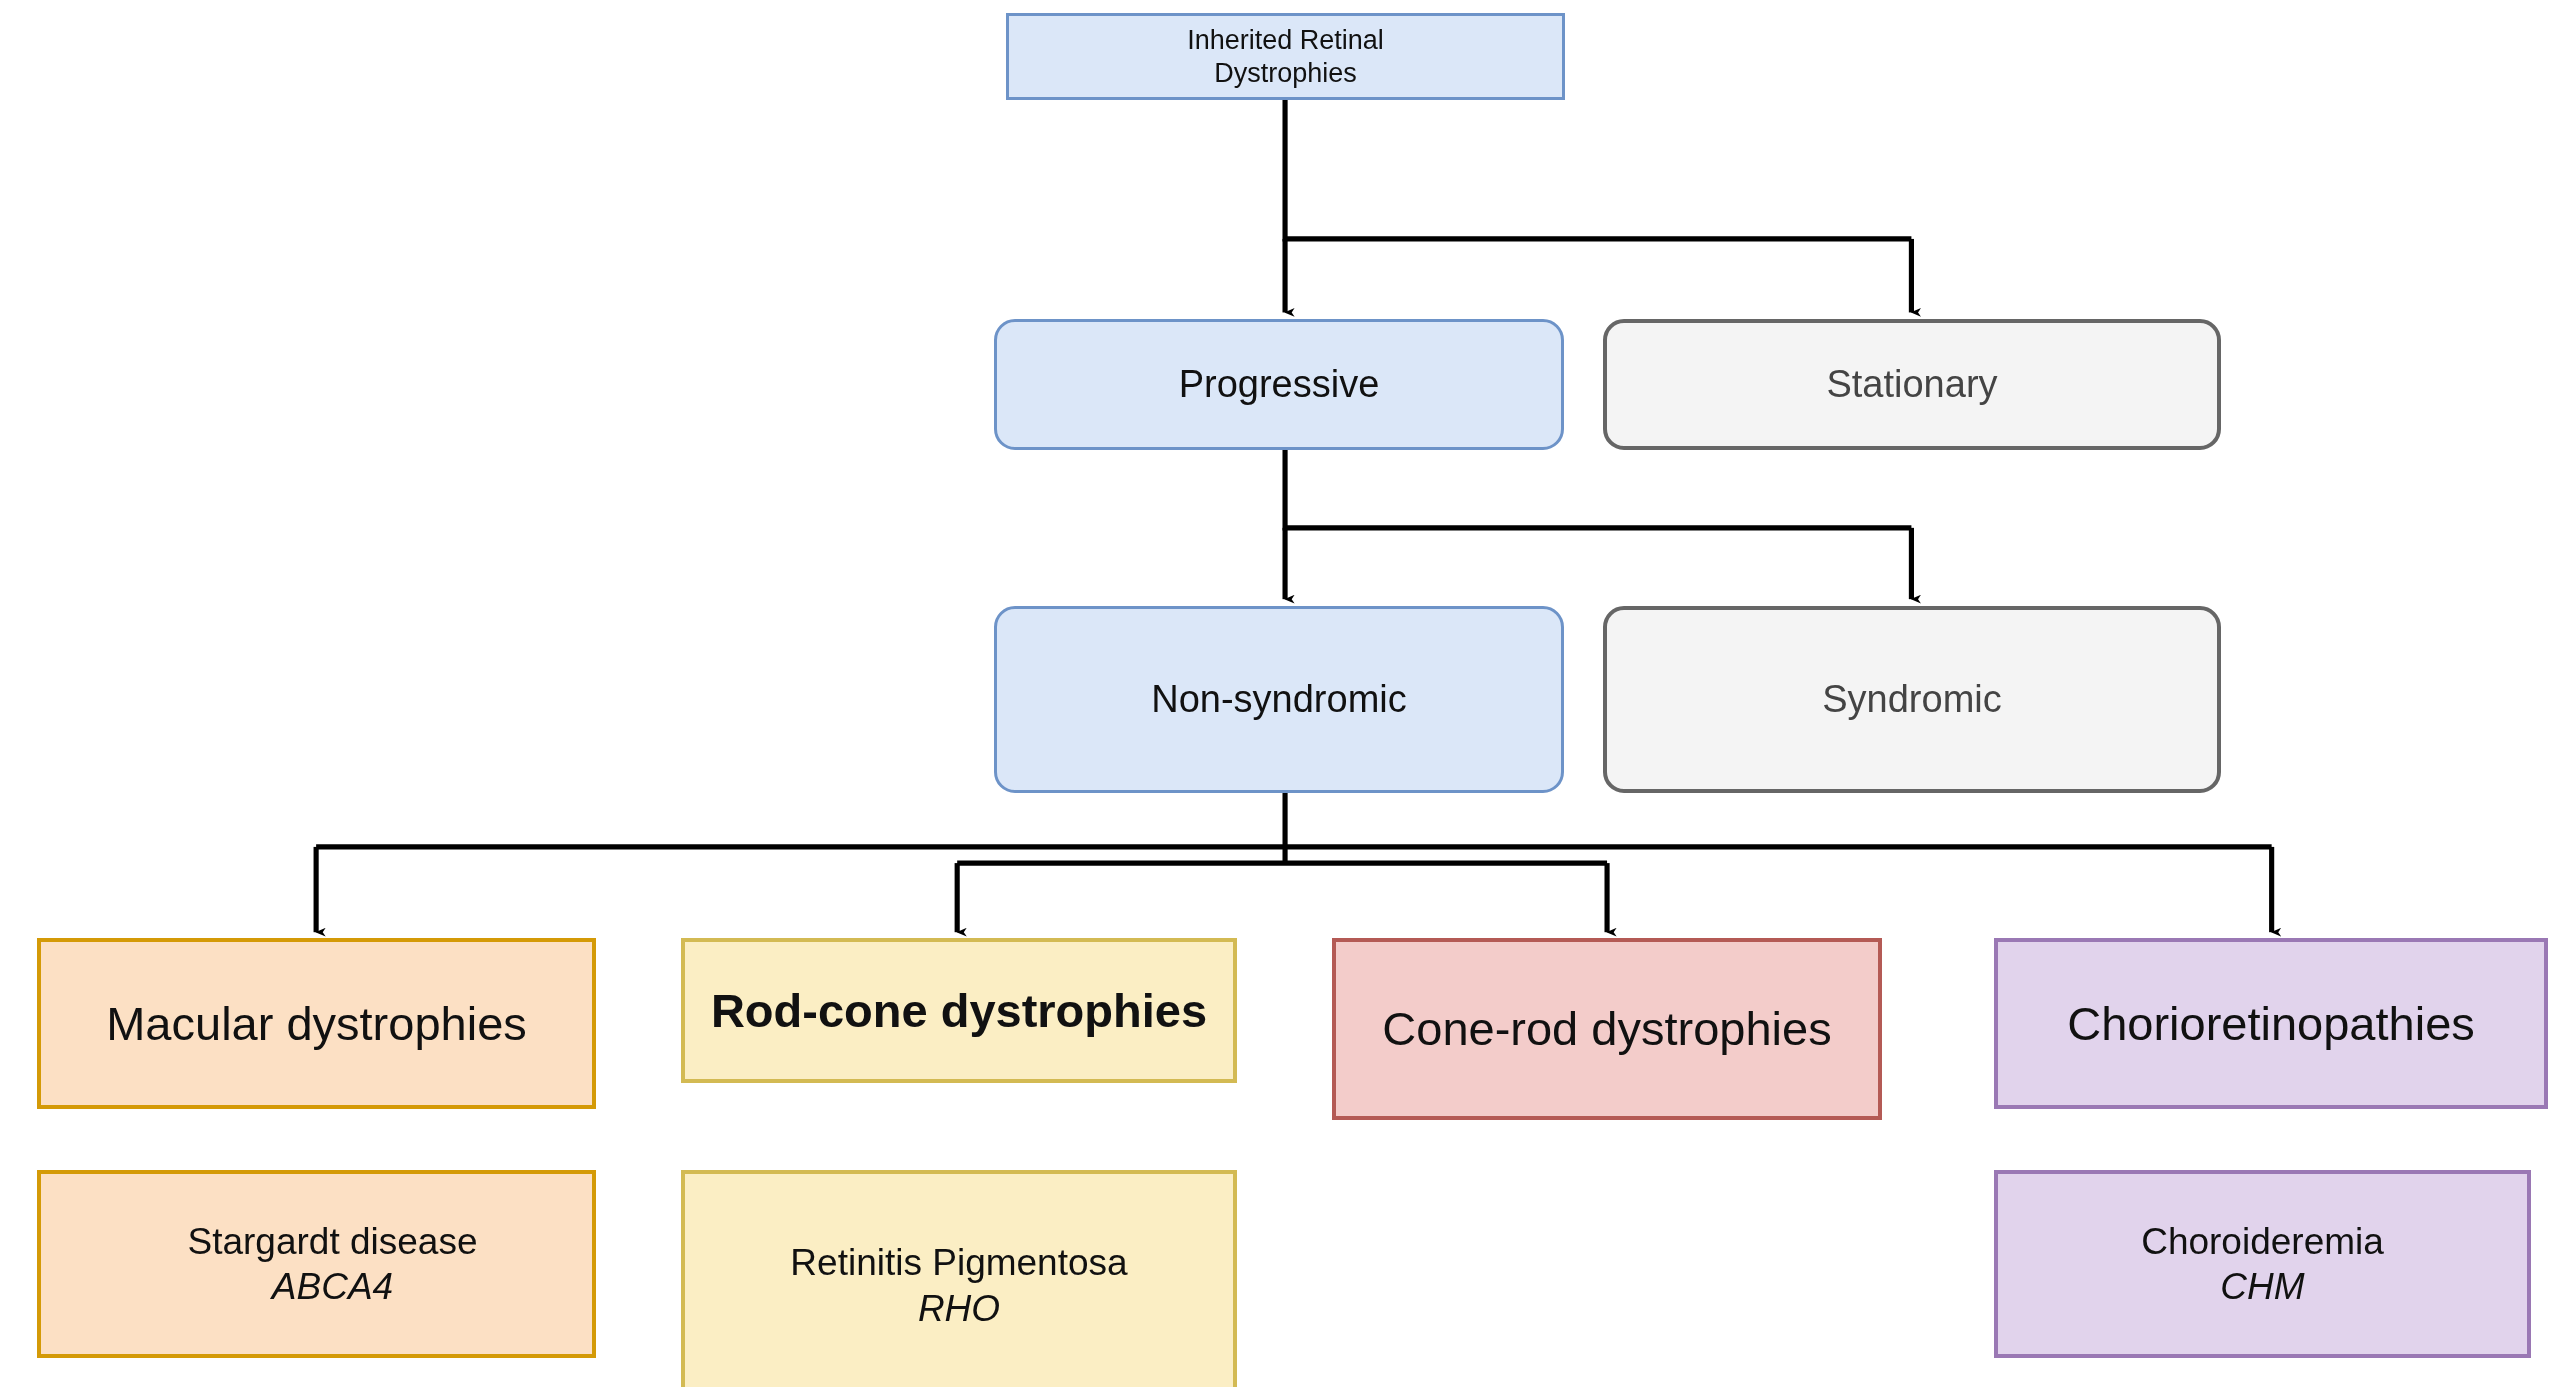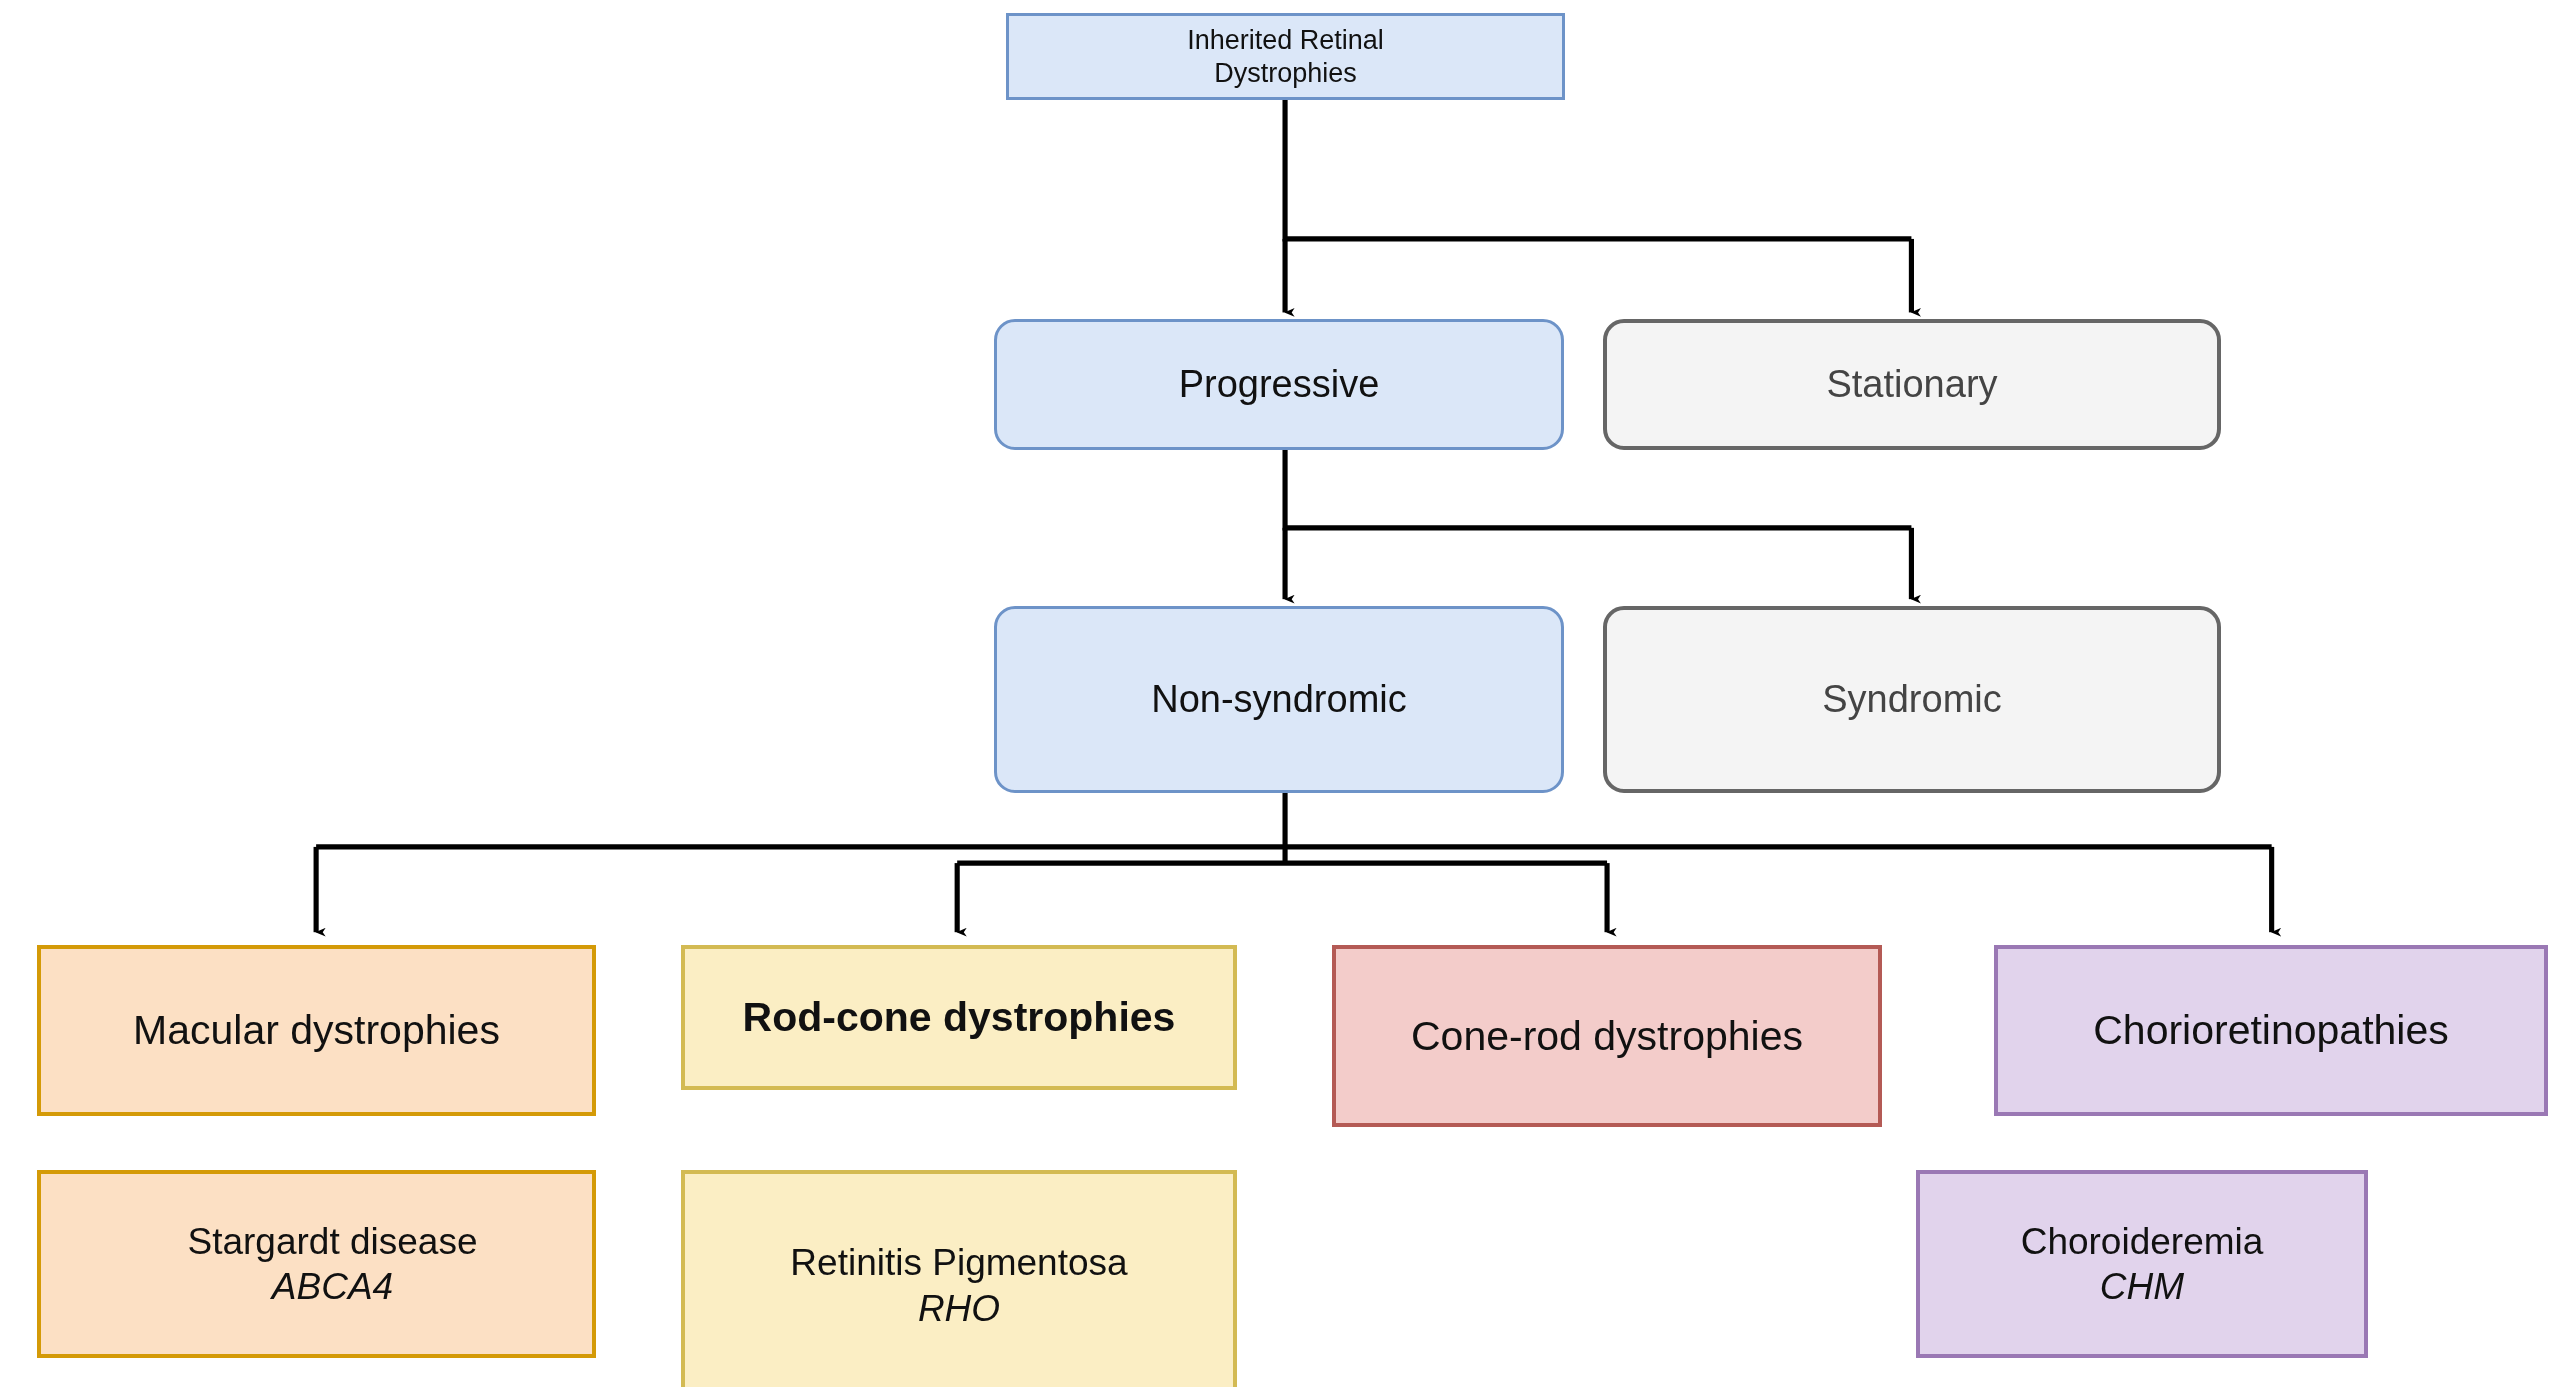--- a/index.html
+++ b/index.html
@@ -73,21 +73,21 @@
   }
   .n-purple {
     background: #e1d3ec;
     border-color: #9a78b4;
     border-width: 4.4px;
     color: #111111;
   }
 
   .fs-root   { font-size: 27px; align-items: center; }
   .fs-mid    { font-size: 38px; border-radius: 21px; }
-  .fs-cat    { font-size: 41px; margin-top: 7px; }
+  .fs-cat    { font-size: 47px; }
   .fs-leaf   { font-size: 37px; }
 </style>
 </head>
 <body>
 
 <div id="canvas">
 
   <svg id="edges" viewBox="0 0 3504 1888" width="2576" height="1388">
     <defs>
       <marker id="arrow" viewBox="0 0 12 14" refX="6" refY="13" markerWidth="12" markerHeight="14" orient="auto-start-reverse" markerUnits="userSpaceOnUse">
@@ -157,19 +157,19 @@
     <span class="line1">Stargardt disease</span>
     <span class="line2">ABCA4</span>
   </div>
 
   <div class="node n-yellow fs-leaf" style="left:681px; top:1170px; width:556px; height:231px;">
     <span class="line1">Retinitis Pigmentosa</span>
     <span class="line2">RHO</span>
   </div>
 
 
-  <div class="node n-purple fs-leaf" style="left:1916px; top:1170px; width:452px; height:188px;">
+  <div class="node n-purple fs-leaf" style="left:1994px; top:1170px; width:537px; height:188px;">
     <span class="line1">Choroideremia</span>
     <span class="line2">CHM</span>
   </div>
 
 </div>
 
 
 </body></html>

